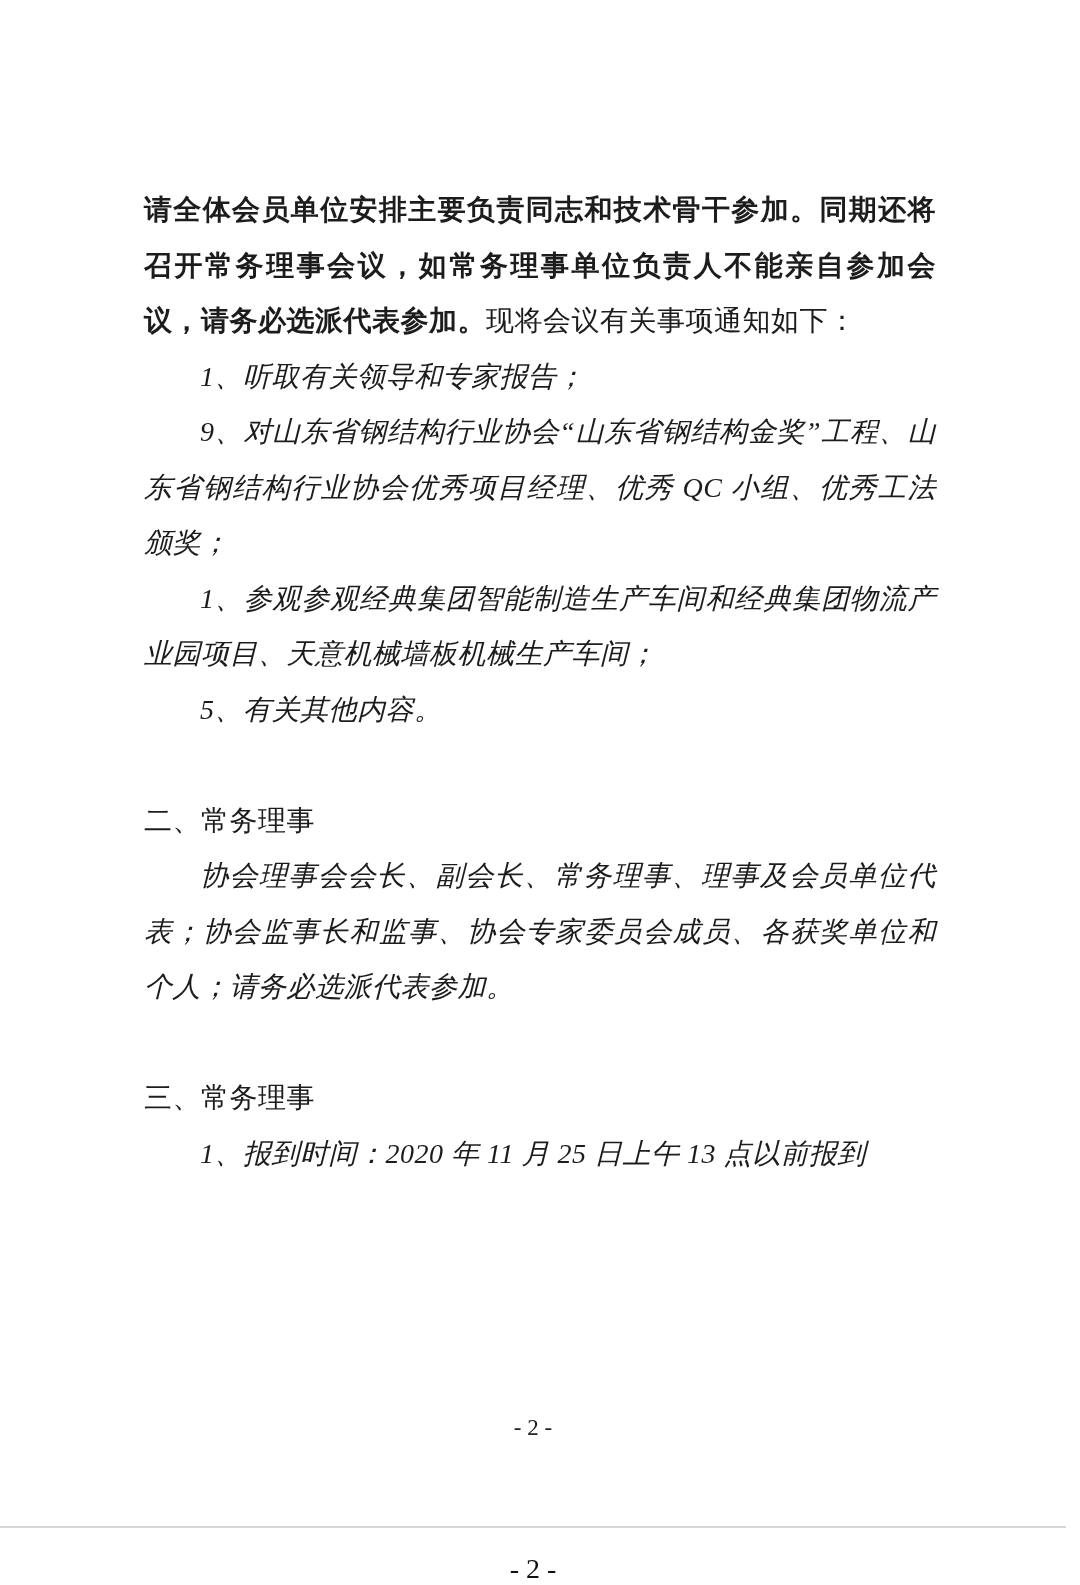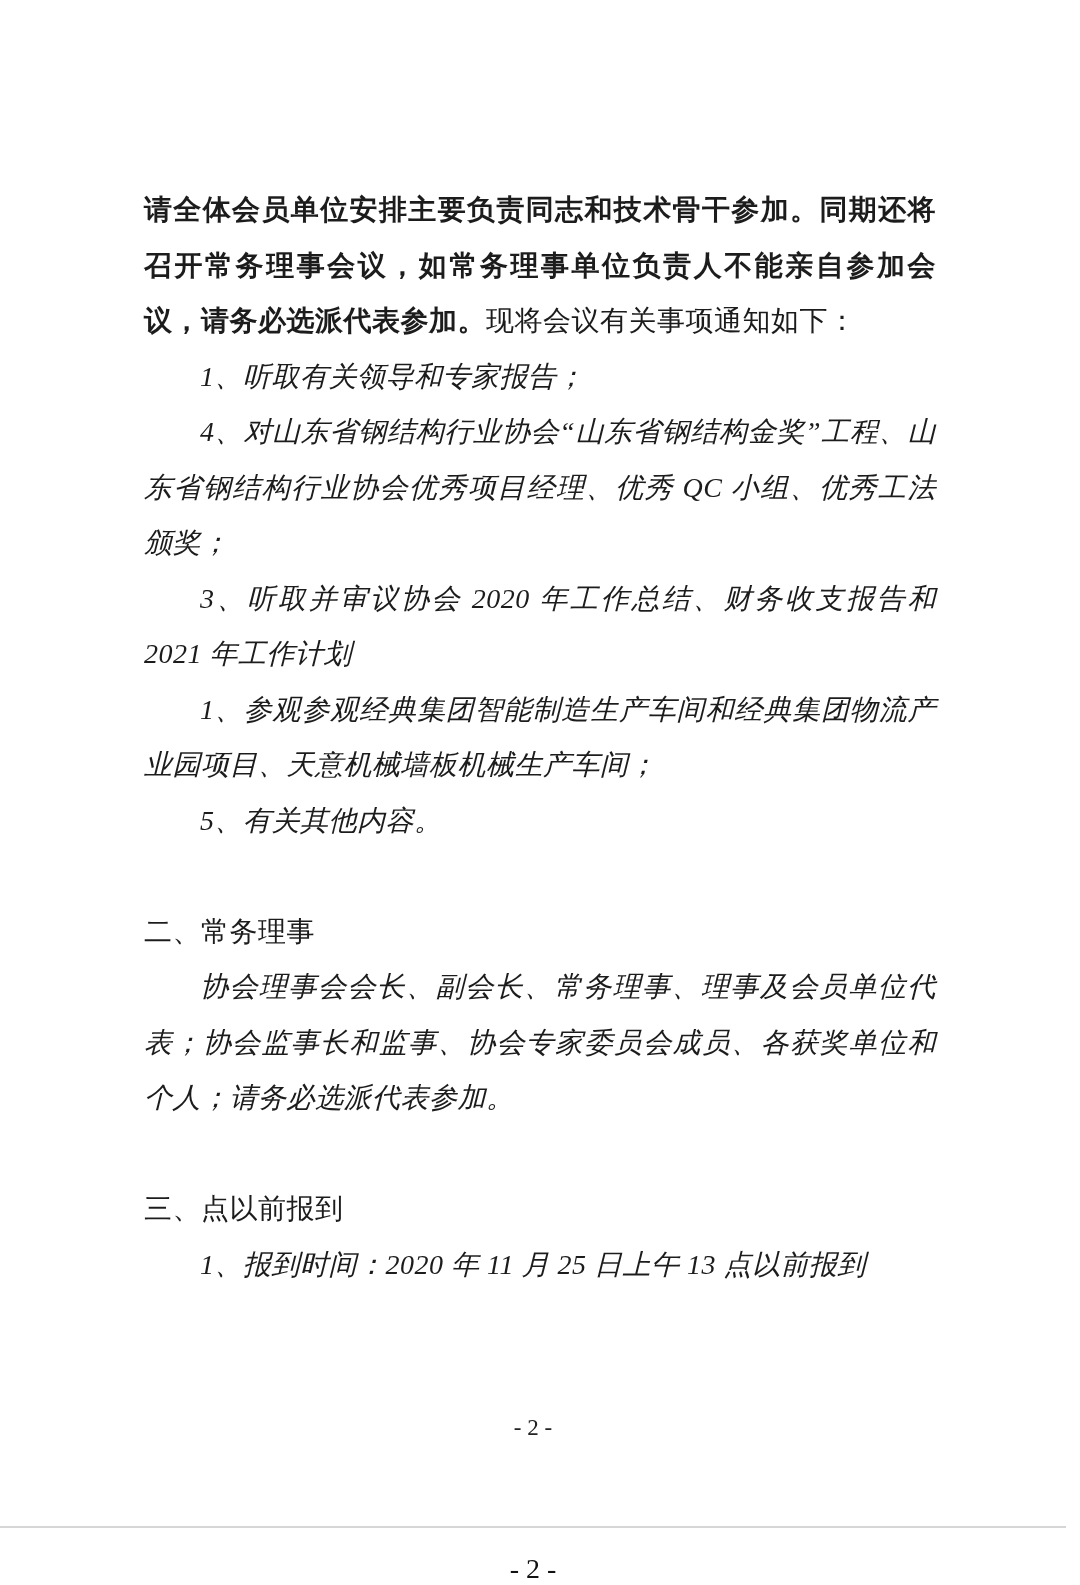--- a/index.html
+++ b/index.html
@@ -73,33 +73,32 @@
 
 <div class="page">
 
   <div class="content">
 
     <p><span class="bold">请全体会员单位安排主要负责同志和技术骨干参加。同期还将召开常务理事会议，如常务理事单位负责人不能亲自参加会议，请务必选派代表参加。</span><span>现将会议有关事项通知如下：</span></p>
 
 
     <p class="indent">1、听取有关领导和专家报告；</p>
 
-    <p class="indent">4、对山东省钢结构行业协会“山东省钢结构金奖”工程、山东省钢结构行业协会优秀项目经理、优秀 QC 小组、优秀工法颁奖；</p>
+    <p class="indent">9、对山东省钢结构行业协会“山东省钢结构金奖”工程、山东省钢结构行业协会优秀项目经理、优秀 QC 小组、优秀工法颁奖；</p>
 
-    <p class="indent">3、听取并审议协会 2020 年工作总结、财务收支报告和 2021 年工作计划</p>
 
     <p class="indent">1、参观参观经典集团智能制造生产车间和经典集团物流产业园项目、天意机械墙板机械生产车间；</p>
 
     <p class="indent">5、有关其他内容。</p>
 
     <p class="gap-before">二、常务理事</p>
 
     <p class="indent">协会理事会会长、副会长、常务理事、理事及会员单位代表；协会监事长和监事、协会专家委员会成员、各获奖单位和个人；请务必选派代表参加。</p>
 
-    <p class="gap-before">三、点以前报到</p>
+    <p class="gap-before">三、常务理事</p>
 
     <p class="indent">1、报到时间：2020 年 11 月 25 日上午 13 点以前报到</p>
 
   </div>
 
   <div class="footer-pagenum">- 2 -</div>
 
   <div class="page-divider"></div>
 
   <div class="next-pagenum">- 2 -</div>

